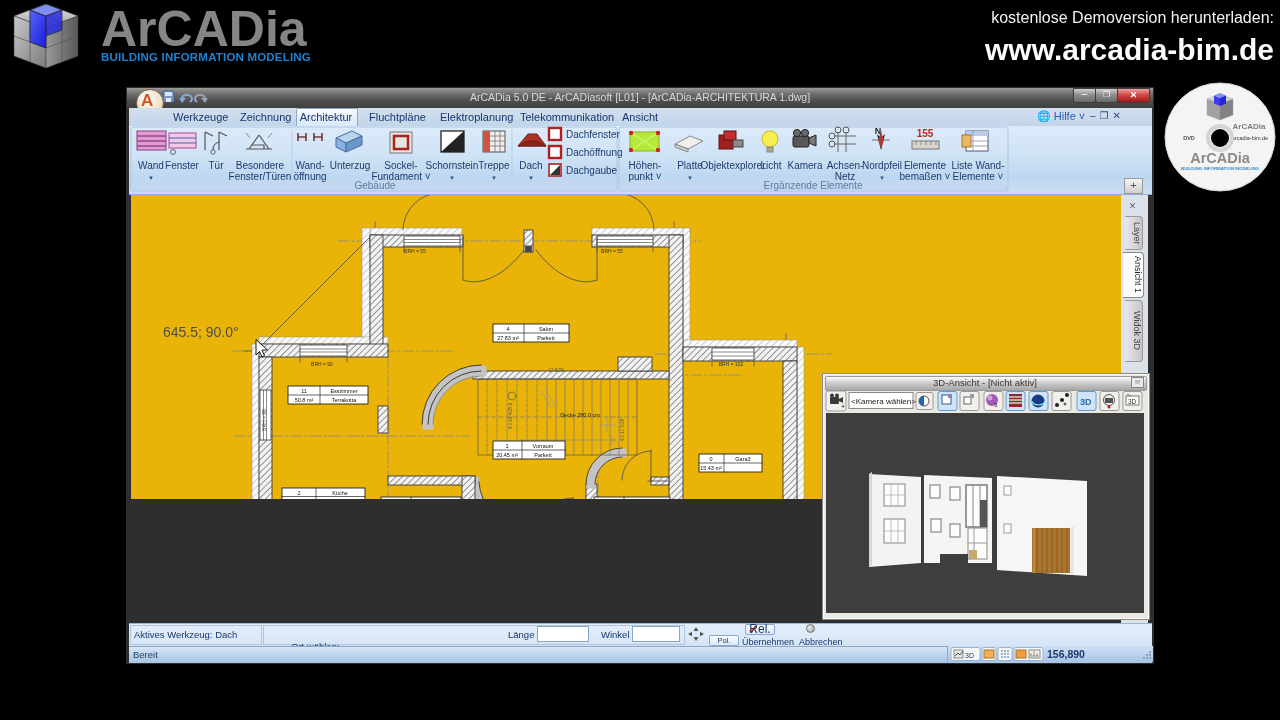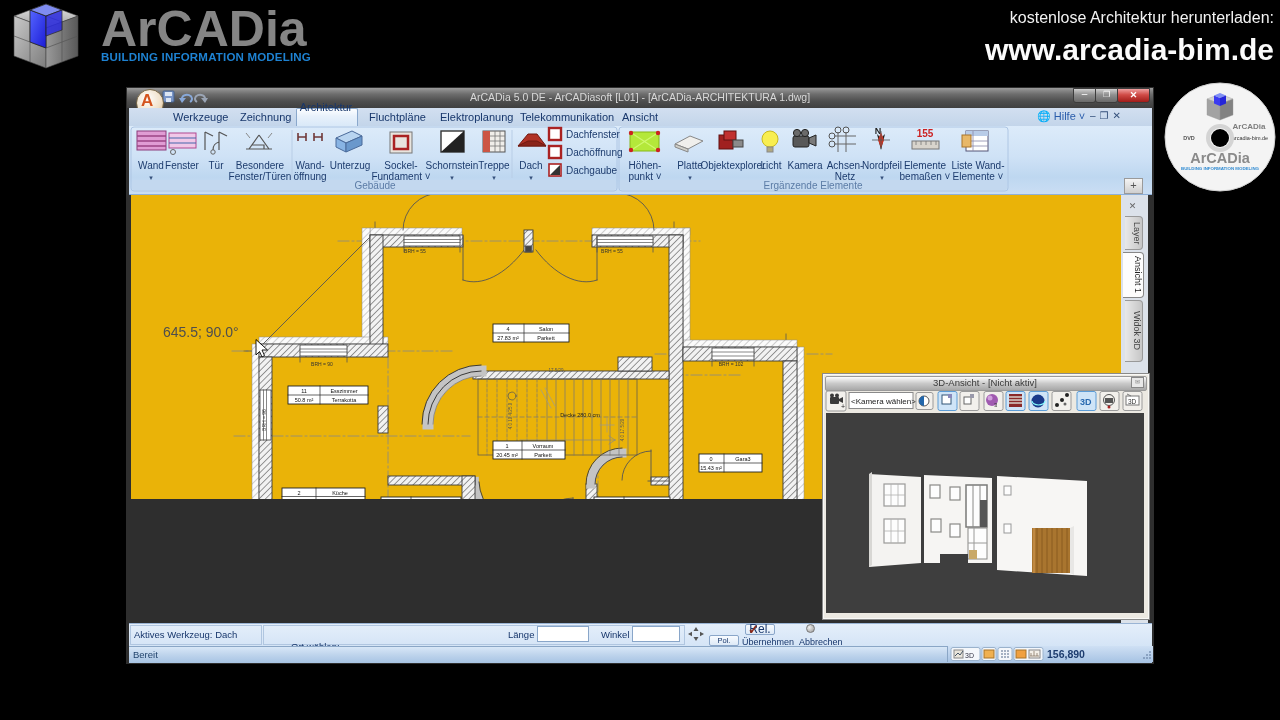--- a/index.html
+++ b/index.html
@@ -38,21 +38,21 @@
 <line x1="56" y1="20" x2="56" y2="60" stroke="#555" stroke-width="0.7"></line>
 <polygon points="24,8 40,14 40,46 24,40" fill="url(#cgb)" stroke="#222" stroke-width="0.8"></polygon>
 <polygon points="24,8 40,2 56,8 40,14" fill="#7f8cf0" stroke="#222" stroke-width="0.8"></polygon>
 <polygon points="40,14 56,8 56,28 40,34" fill="#2a2ae0" opacity="0.85" stroke="#222" stroke-width="0.8"></polygon>
 </svg>
 
 <div class="abs" style="left:101px;top:0px;width:240px;color:#858585;font-size:50px;font-weight:bold;letter-spacing:0px">ArCADia</div>
 
 <div class="abs" style="left:101px;top:51px;width:240px;color:#1e82d2;font-size:11.5px;font-weight:bold;letter-spacing:0.2px">BUILDING INFORMATION MODELING</div>
 
-<div class="abs" style="left:930px;top:9px;width:344px;text-align:right;color:#f2f2f2;font-size:16px;">kostenlose Architektur herunterladen:</div>
+<div class="abs" style="left:930px;top:9px;width:344px;text-align:right;color:#f2f2f2;font-size:16px;">kostenlose Demoversion herunterladen:</div>
 
 <div class="abs" style="left:930px;top:33px;width:344px;text-align:right;color:#fbfbfb;font-size:30px;font-weight:bold;">www.arcadia-bim.de</div>
 
 <svg class="abs" style="left:1163px;top:82px" width="114" height="112" viewBox="0 0 114 112">
 <ellipse cx="57" cy="55" rx="55" ry="54" fill="#f4f4f4"></ellipse>
 <ellipse cx="57" cy="55" rx="55" ry="54" fill="none" stroke="#cfcfcf" stroke-width="1"></ellipse>
 <polygon points="57,12 70,17 57,22 44,17" fill="#d4d4d4" stroke="#999" stroke-width="0.4"></polygon>
 <polygon points="44,17 57,22 57,38 44,33" fill="#a2a2a2" stroke="#999" stroke-width="0.4"></polygon>
 <polygon points="70,17 57,22 57,38 70,33" fill="#828282" stroke="#999" stroke-width="0.4"></polygon>
 <polygon points="51,13.5 57,16 57,24 51,21.5" fill="#3b3bf0"></polygon>
@@ -88,21 +88,21 @@
 </svg>
 
 <div class="abs" style="left:136px;top:89px;width:26px;height:26px;border-radius:50%;background:radial-gradient(circle at 40% 35%,#fff,#f0e0c8 60%,#caa36a);border:1px solid #7a6a4a;"></div>
 <div class="abs" style="left:141px;top:91px;color:#d4541e;font-weight:bold;font-size:17px;">A</div>
 
 <div class="abs" style="left:129px;top:108px;width:1023px;height:18px;background:linear-gradient(#d2dff0,#c3d5ea);"></div>
 
 <div class="abs" style="left:296px;top:108px;width:60px;height:18px;background:linear-gradient(#fdfeff,#e8f1fb 40%,#d8e8f8);border:1px solid #8aa8cc;border-bottom:none;border-radius:2px 2px 0 0;"></div>
 <div class="abs" style="left:173px;top:111px;color:#17366b;font-size:11px;">Werkzeuge</div>
 <div class="abs" style="left:240px;top:111px;color:#17366b;font-size:11px;">Zeichnung</div>
-<div class="abs" style="left:298px;top:101px;width:56px;text-align:center;color:#17366b;font-size:11px;">Architektur</div>
+<div class="abs" style="left:298px;top:111px;width:56px;text-align:center;color:#17366b;font-size:11px;">Architektur</div>
 <div class="abs" style="left:369px;top:111px;color:#17366b;font-size:11px;">Fluchtpläne</div>
 <div class="abs" style="left:440px;top:111px;color:#17366b;font-size:11px;">Elektroplanung</div>
 <div class="abs" style="left:520px;top:111px;color:#17366b;font-size:11px;">Telekommunikation</div>
 <div class="abs" style="left:622px;top:111px;color:#17366b;font-size:11px;">Ansicht</div>
 
 <div class="abs" style="left:1037px;top:110px;color:#2a5cab;font-size:11px;">🌐 Hilfe ˅</div>
 <div class="abs" style="left:1090px;top:110px;color:#35517c;font-size:10px;letter-spacing:4px;">–❐✕</div>
 
 <div class="abs" style="left:129px;top:126px;width:1023px;height:68px;background:linear-gradient(#dcebfa,#cfe2f6 45%,#bed7f0 75%,#cadef4);border-bottom:1px solid #8fb0d8;"></div>
 

